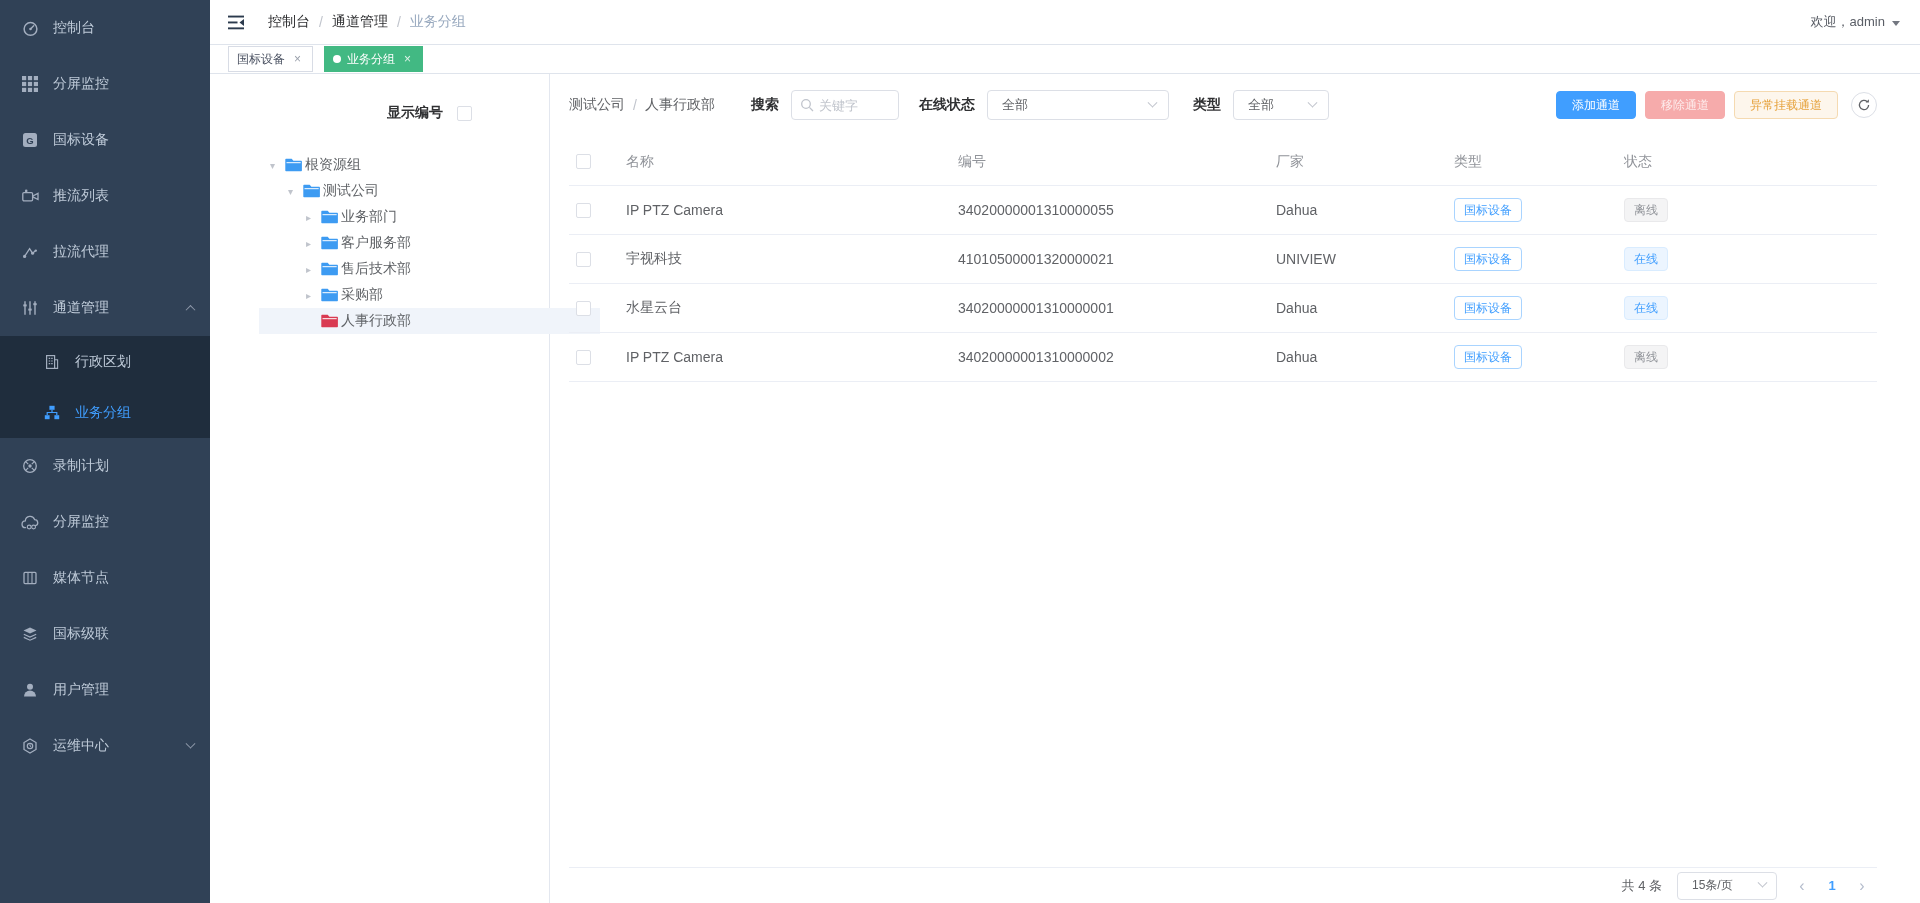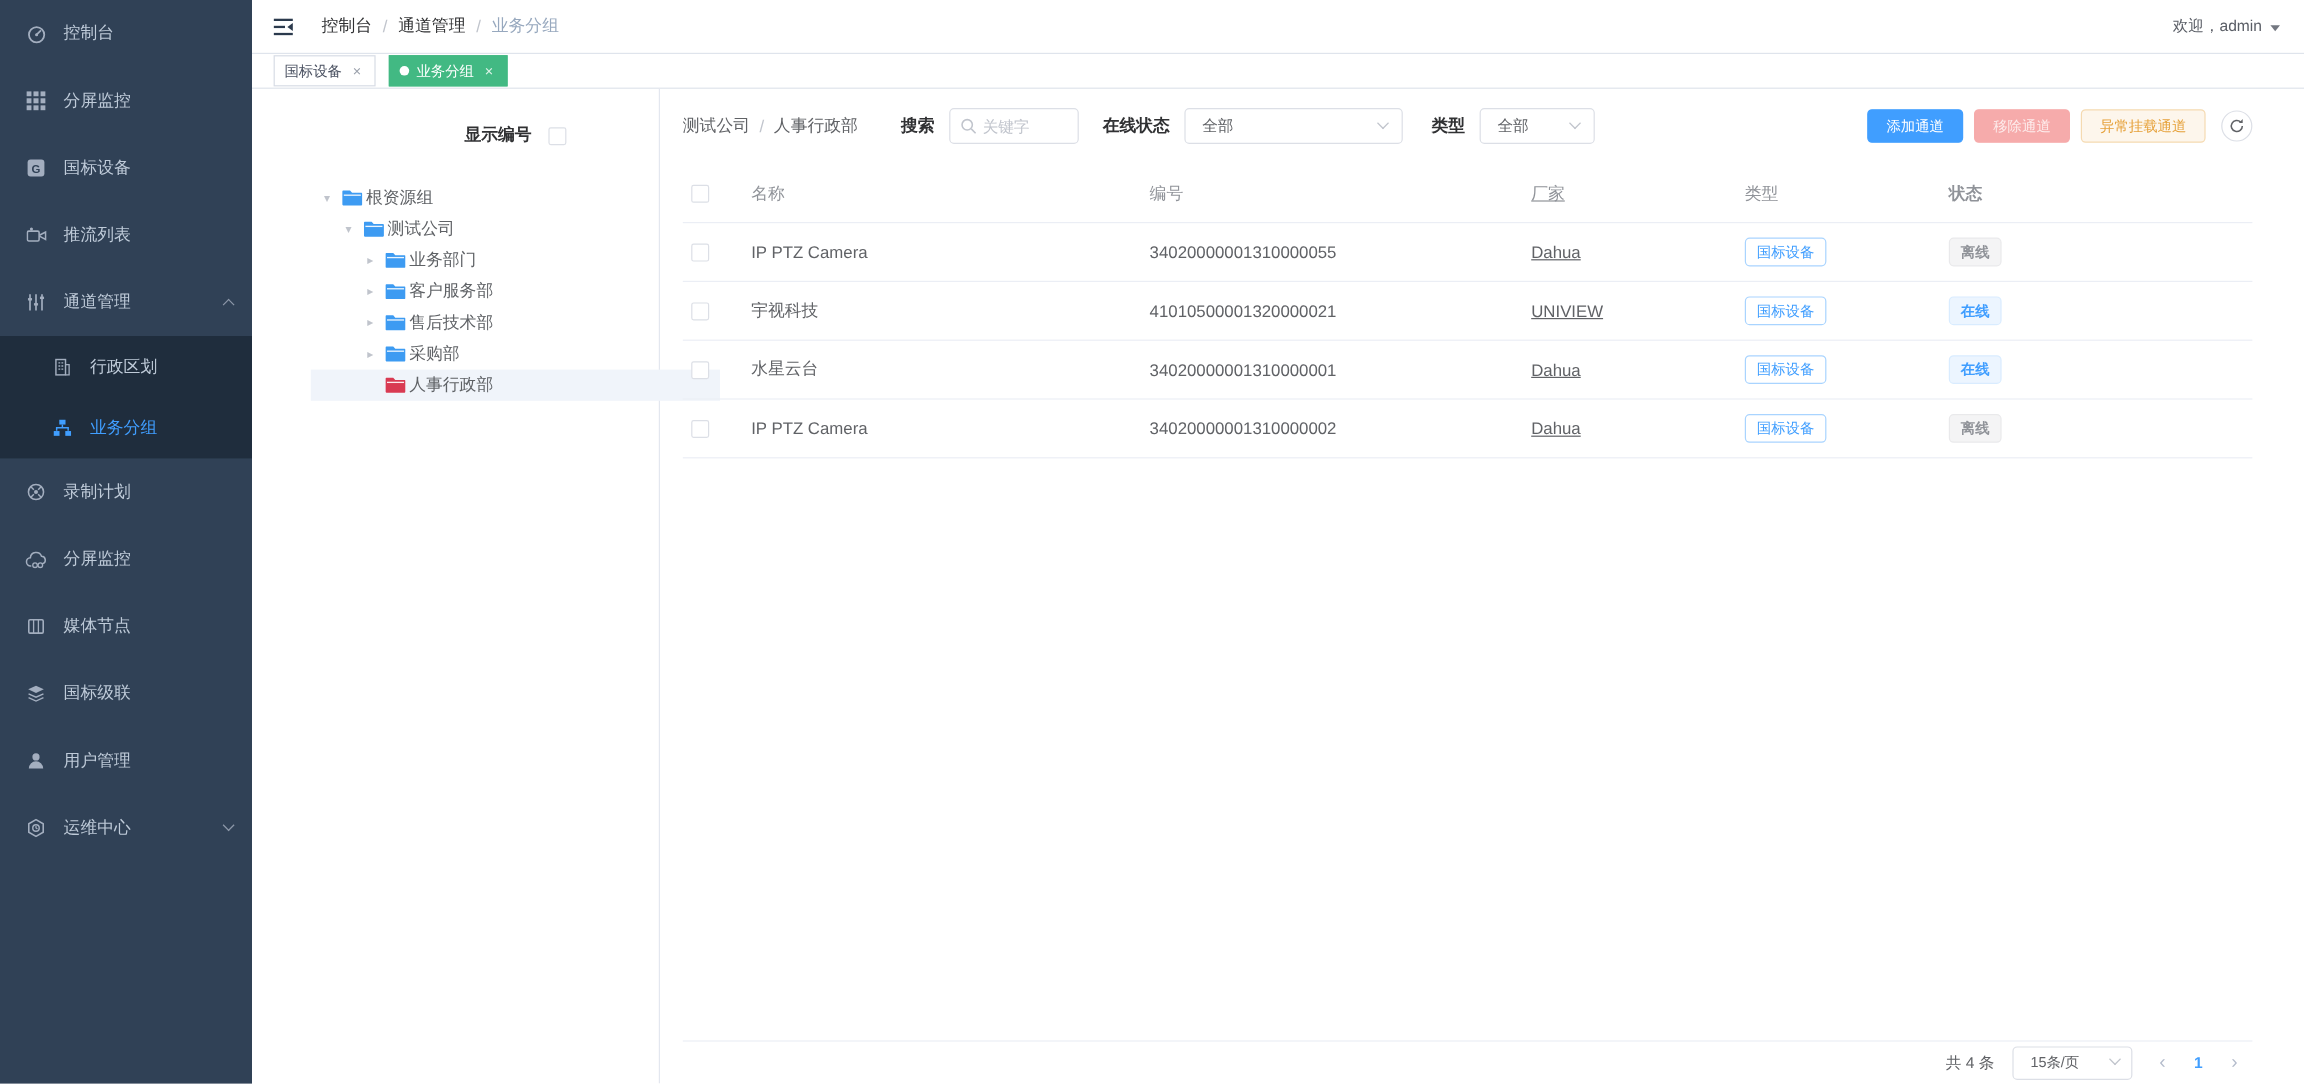--- a/index.html
+++ b/index.html
@@ -75,23 +75,23 @@
   .btn-warn { background:#fdf6ec; border-color:#f5dab1; color:#e6a23c; }
   .btn-refresh { width:26px; height:26px; border-radius:50%; border:1px solid #dcdfe6; background:#fff; color:#606266; display:inline-flex; align-items:center; justify-content:center; margin-left:4px; cursor:pointer; }
 
   .table { margin-top:18px; flex:none; }
   .thead, .trow { display:flex; align-items:center; border-bottom:1px solid #ebeef5; }
   .thead { height:48px; font-size:14px; color:#909399; }
   .trow { height:49px; font-size:14px; color:#606266; }
   .c0 { width:57px; padding-left:7px; flex:none; display:flex; align-items:center; }
   .c1 { width:332px; flex:none; }
   .c2 { width:318px; flex:none; }
-  .c3 { width:178px; flex:none;text-decoration:underline; }
+  .c3 { width:178px; flex:none; }
   .c4 { width:170px; flex:none; }
-  .c5 { flex:1;font-weight:bold; }
+  .c5 { flex:1; }
   .tag { height:24px; padding:0 9px; border-radius:4px; font-size:12px; display:inline-flex; align-items:center; }
   .tag-type { background:#fff; border:1px solid #a9d4ff; color:#409eff; }
   .tag-on  { background:#ecf5ff; border:1px solid #d9ecff; color:#409eff; }
   .tag-off { background:#f4f4f5; border:1px solid #e9e9eb; color:#909399; }
 
   .filler { flex:1; }
   .tfoot { height:36px; flex:none; border-top:1px solid #ebeef5; display:flex; align-items:center; justify-content:flex-end; font-size:13px; color:#606266; }
   .psize { width:100px; height:28px; margin-left:15px; font-size:12px; padding:0 10px 0 14px; }
   .pager { display:flex; align-items:center; margin-left:10px; }
   .pbtn { width:30px; text-align:center; color:#b4bccc; font-size:16px; cursor:pointer; line-height:1; }
@@ -141,20 +141,31 @@
       </div>
       <div class="s-item">
         <span class="ico">
           <svg width="17" height="15" viewBox="0 0 17 15">
             <rect x="0.8" y="3.6" width="9.8" height="8.2" rx="1.2" fill="none" stroke="currentColor" stroke-width="1.3"></rect>
             <path d="M10.8 7l5.2-2.7v6.2l-5.2-2.7" fill="none" stroke="currentColor" stroke-width="1.3"></path>
             <circle cx="4.2" cy="1.9" r="1.3" fill="currentColor"></circle>
           </svg>
         </span>
         <span class="s-label">推流列表</span>
+      </div>
+      <div class="s-item">
+        <span class="ico">
+          <svg width="16" height="16" viewBox="0 0 16 16">
+            <path d="M2.6 12.4L7.6 4.6l2.9 4.6 3-2.4" fill="none" stroke="currentColor" stroke-width="1.3"></path>
+            <circle cx="2.6" cy="12.4" r="1.6" fill="currentColor"></circle>
+            <circle cx="10.6" cy="9.2" r="1.5" fill="currentColor"></circle>
+            <circle cx="13.8" cy="6.6" r="1.2" fill="currentColor"></circle>
+          </svg>
+        </span>
+        <span class="s-label">拉流代理</span>
       </div>
       <div class="s-item">
         <span class="ico">
           <svg width="16" height="16" viewBox="0 0 16 16">
             <path d="M3 1.2v13.6M8 1.2v13.6M13 1.2v13.6" stroke="currentColor" stroke-width="1.4"></path>
             <g fill="currentColor">
               <rect x="1.3" y="4.4" width="3.4" height="2"></rect>
               <rect x="6.3" y="8.6" width="3.4" height="2"></rect>
               <rect x="11.3" y="3.2" width="3.4" height="2"></rect>
             </g>

